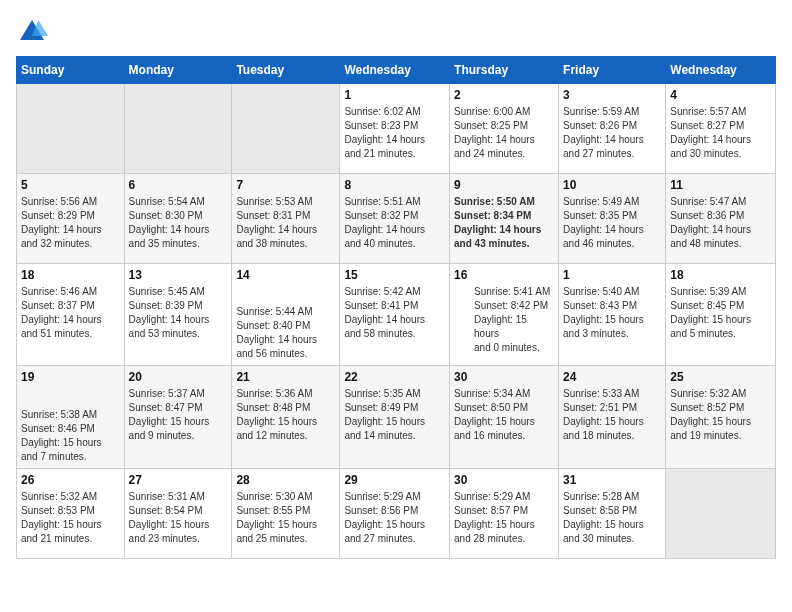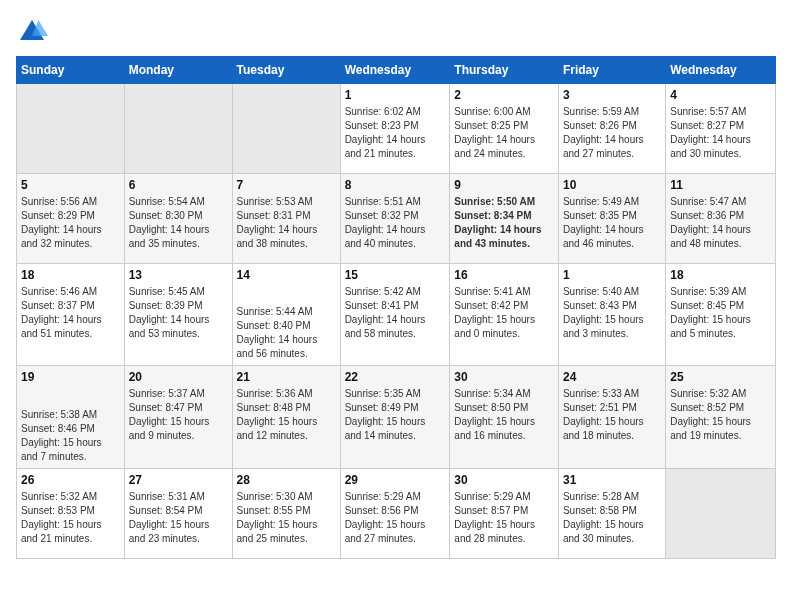--- a/index.html
+++ b/index.html
@@ -233,21 +233,21 @@
         </td>
         <td>
           <div class="day-num">15</div>
           <div class="day-info" style="white-space: pre-line;">Sunrise: 5:42 AM
 Sunset: 8:41 PM
 Daylight: 14 hours
 and 58 minutes.</div>
         </td>
         <td>
           <div class="day-num">16</div>
-          <div class="day-info" style="white-space: pre-line;">Sunrise: 5:41 AM
+          <div class="day-info" style="white-space: pre-line; margin-left: 20px;">Sunrise: 5:41 AM
 Sunset: 8:42 PM
 Daylight: 15 hours
 and 0 minutes.</div>
         </td>
         <td>
           <div class="day-num">1</div>
           <div class="day-info" style="white-space: pre-line;">Sunrise: 5:40 AM
 Sunset: 8:43 PM
 Daylight: 15 hours
 and 3 minutes.</div>

